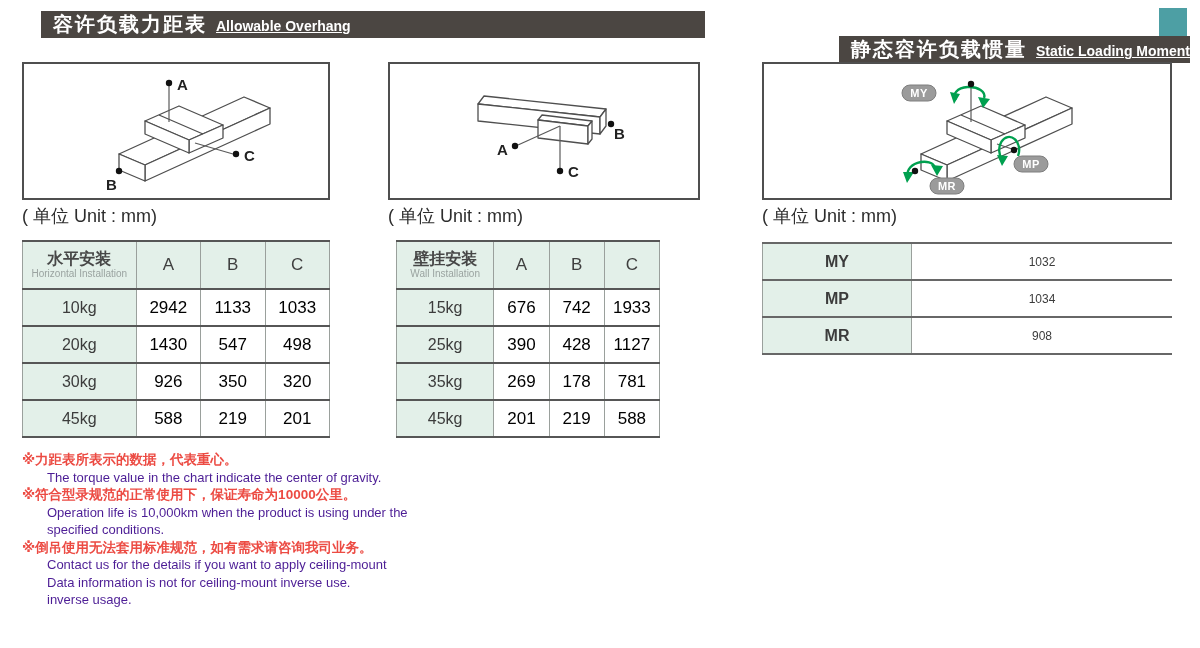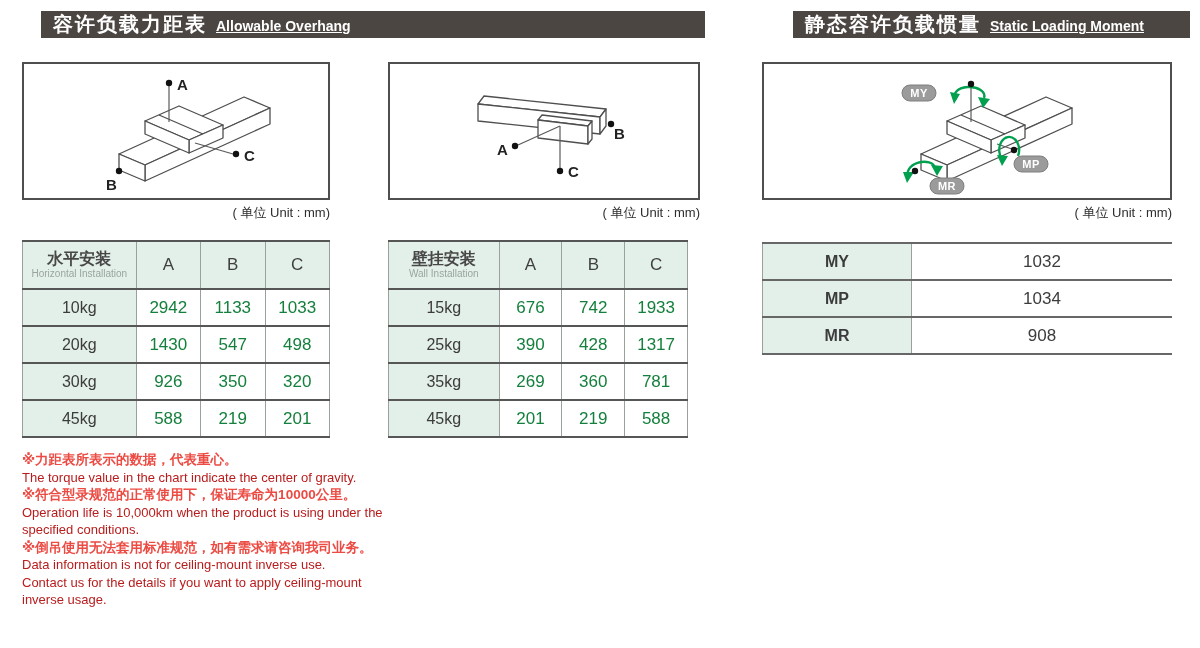--- a/index.html
+++ b/index.html
@@ -8,63 +8,63 @@
     font-family:"Liberation Sans","DejaVu Sans",sans-serif;
     -webkit-font-smoothing:antialiased;overflow:hidden;
   }
   
   .sec-header{position:absolute;top:8px;height:30px;display:flex;align-items:flex-end;}
   .sec-header .teal{width:28px;background:#4d9fa4;margin-right:3px;flex:0 0 28px;}
   .sec-header .bar{flex:1;background:#4b4642;color:#fff;display:flex;align-items:center;padding-left:12px;gap:9px;}
   .sec-header .zh{font-size:20px;font-weight:bold;letter-spacing:2px;white-space:nowrap;}
   .sec-header .en{font-size:14px;font-weight:bold;white-space:nowrap;padding-top:3px;text-decoration:underline;}
   #header-left{left:10px;width:695px;}
-  #header-right{left:762px;width:428px;}
+  #header-right{left:762px;width:428px;flex-direction:column;}
 
   
   .dbox{position:absolute;top:62px;height:138px;border:2px solid #4f4f4f;background:#fff;box-sizing:border-box;}
   #dbox-1{left:22px;width:308px;}
   #dbox-2{left:388px;width:312px;}
   #dbox-3{left:762px;width:410px;}
   .dbox svg{display:block;width:100%;height:100%;}
 
-  .unit{position:absolute;top:204px;height:22px;font-size:13px;color:#2d2d2d;text-align:right;white-space:nowrap;}
+  .unit{position:absolute;top:204px;height:22px;font-size:18px;color:#2d2d2d;text-align:left;white-space:nowrap;}
   #unit-1{left:22px;width:308px;}
   #unit-2{left:388px;width:312px;}
   #unit-3{left:762px;width:410px;}
 
   
   table{border-collapse:collapse;table-layout:fixed;position:absolute;}
   td{text-align:center;vertical-align:middle;padding:0;}
   .load-table td{border-left:1px solid #9aa09c;border-right:1px solid #9aa09c;
                  border-top:2px solid #565656;border-bottom:2px solid #565656;}
   .load-table{top:240px;}
   #table-horizontal{left:22px;width:308px;}
-  #table-wall{left:388px;width:300px;}
+  #table-wall{left:396px;width:264px;}
   .load-table tr{height:37px;}
   .load-table tr.head{height:48px;}
   .mint{background:#e3f0e9;}
   .hcell .hzh{font-size:16px;font-weight:bold;color:#474747;line-height:18px;}
   .hcell .hen{font-size:10px;color:#9aa3a0;line-height:12px;}
   .colhead{font-size:17px;color:#3f3f3f;}
   .loadcell{font-size:16px;color:#3c3c3c;}
-  .valcell{font-size:17px;color:#15803d;background:#fff;}
+  .valcell{font-size:17px;color:#000000;background:#fff;}
 
   
   #table-moment{left:762px;top:242px;width:410px;}
   #table-moment tr{height:37px;}
   #table-moment td.mlabel{width:148px;background:#e3f0e9;font-size:16px;font-weight:bold;color:#3c3c3c;
       border:1px solid #9aa09c;border-top:2px solid #676767;border-bottom:2px solid #676767;}
-  #table-moment td.mvalue{font-size:17px;color:#3c3c3c;
+  #table-moment td.mvalue{font-size:12px;color:#3c3c3c;
       border-top:2px solid #676767;border-bottom:2px solid #676767;border-left:none;border-right:none;}
 
   
   .notes{position:absolute;left:22px;top:451px;width:660px;}
   .note-zh{color:#ec4b43;font-weight:bold;font-size:13.5px;line-height:17.5px;white-space:nowrap;}
-  .note-en{color:#b91c1c;font-size:13px;line-height:17.5px;margin-left:0;white-space:nowrap;}
+  .note-en{color:#4c1d95;font-size:13px;line-height:17.5px;margin-left:25px;white-space:nowrap;}
 
   
   .pt-label{font-size:15px;font-weight:bold;fill:#222;}
   .badge-text{font-size:11px;font-weight:bold;fill:#ffffff;letter-spacing:0.5px;}
 </style>
 </head>
 <body>
 
 <div class="sec-header" id="header-left">
   <div class="teal"></div>
@@ -239,26 +239,26 @@
     <tr>
       <td class="mint loadcell">15kg</td>
       <td class="valcell">676</td>
       <td class="valcell">742</td>
       <td class="valcell">1933</td>
     </tr>
     <tr>
       <td class="mint loadcell">25kg</td>
       <td class="valcell">390</td>
       <td class="valcell">428</td>
-      <td class="valcell">1317</td>
+      <td class="valcell">1127</td>
     </tr>
     <tr>
       <td class="mint loadcell">35kg</td>
       <td class="valcell">269</td>
-      <td class="valcell">360</td>
+      <td class="valcell">178</td>
       <td class="valcell">781</td>
     </tr>
     <tr>
       <td class="mint loadcell">45kg</td>
       <td class="valcell">201</td>
       <td class="valcell">219</td>
       <td class="valcell">588</td>
     </tr>
   </tbody>
 </table>
@@ -285,17 +285,17 @@
     <div class="note-zh">※力距表所表示的数据，代表重心。</div>
     <div class="note-en">The torque value in the chart indicate the center of gravity.</div>
   </div>
   <div>
     <div class="note-zh">※符合型录规范的正常使用下，保证寿命为10000公里。</div>
     <div class="note-en">Operation life is 10,000km when the product is using under the</div>
     <div class="note-en">specified conditions.</div>
   </div>
   <div>
     <div class="note-zh">※倒吊使用无法套用标准规范，如有需求请咨询我司业务。</div>
+    <div class="note-en">Contact us for the details if you want to apply ceiling-mount</div>
     <div class="note-en">Data information is not for ceiling-mount inverse use.</div>
-    <div class="note-en">Contact us for the details if you want to apply ceiling-mount</div>
     <div class="note-en">inverse usage.</div>
   </div>
 </div>
 
 </body></html>

